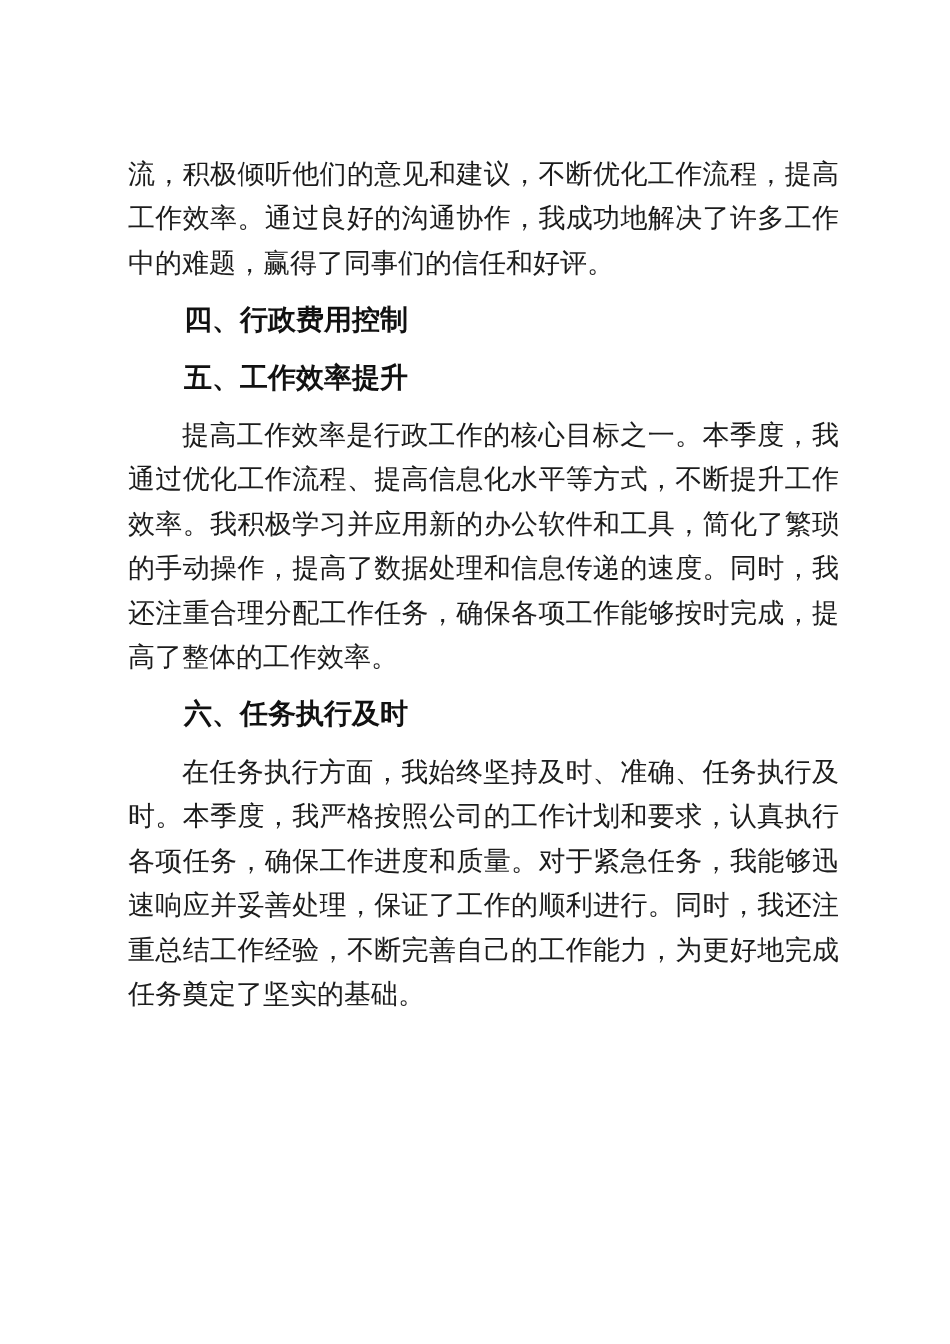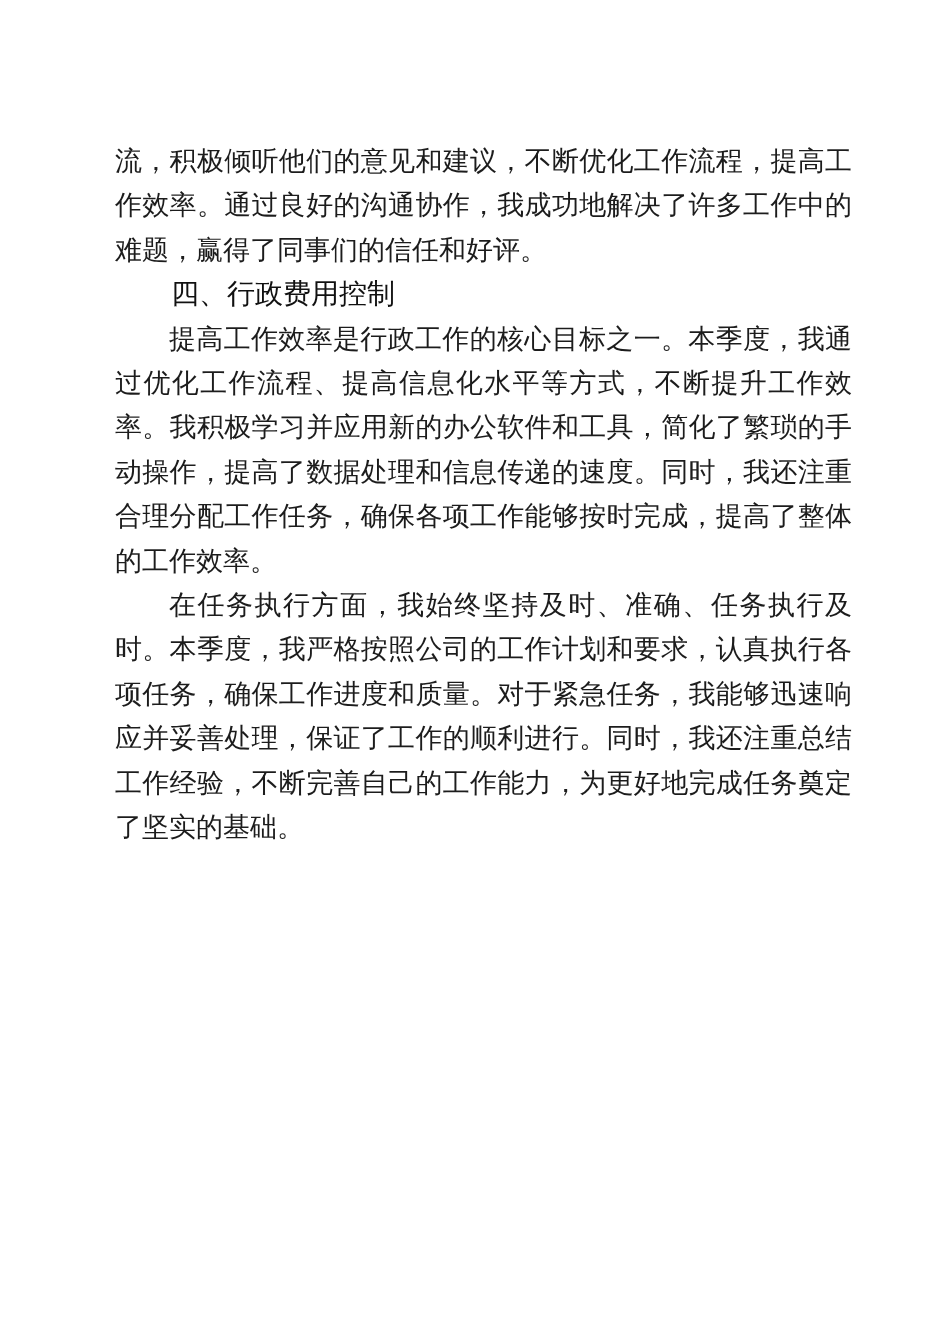--- a/index.html
+++ b/index.html
@@ -18,42 +18,44 @@
   }
   .doc {
     font-family: "Liberation Serif", serif;
     font-size: 27px;
     line-height: 44.4px;
     color: #1c1c1c;
     text-align: justify;
     text-justify: inter-ideograph;
   }
   .doc p, .doc h2 {
-    margin: 0;
+    margin: 13px;
     padding: 0;
   }
   .para {
     text-indent: 2em;
   }
   .para.continuation {
     text-indent: 0;
   }
   .heading {
     font-family: "DejaVu Sans", "Liberation Sans", sans-serif;
-    font-weight: 400;
+    font-weight: 700;
     font-size: 28px;
     line-height: 44.4px;
     text-indent: 2em;
     text-align: left;
     color: #111111;
   }
 </style>
 </head>
 <body>
 
 <div class="page">
   <div class="doc">
     <p class="para continuation">流，积极倾听他们的意见和建议，不断优化工作流程，提高工作效率。通过良好的沟通协作，我成功地解决了许多工作中的难题，赢得了同事们的信任和好评。</p>
     <h2 class="heading">四、行政费用控制</h2>
+    <h2 class="heading">五、工作效率提升</h2>
     <p class="para">提高工作效率是行政工作的核心目标之一。本季度，我通过优化工作流程、提高信息化水平等方式，不断提升工作效率。我积极学习并应用新的办公软件和工具，简化了繁琐的手动操作，提高了数据处理和信息传递的速度。同时，我还注重合理分配工作任务，确保各项工作能够按时完成，提高了整体的工作效率。</p>
+    <h2 class="heading">六、任务执行及时</h2>
     <p class="para">在任务执行方面，我始终坚持及时、准确、任务执行及时。本季度，我严格按照公司的工作计划和要求，认真执行各项任务，确保工作进度和质量。对于紧急任务，我能够迅速响应并妥善处理，保证了工作的顺利进行。同时，我还注重总结工作经验，不断完善自己的工作能力，为更好地完成任务奠定了坚实的基础。</p>
   </div>
 </div>
 
 </body></html>

